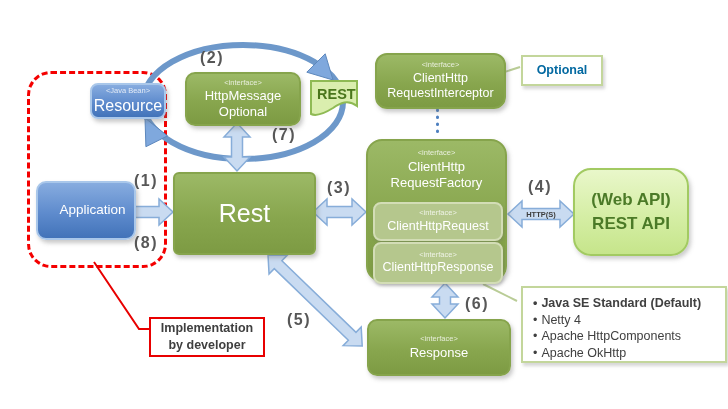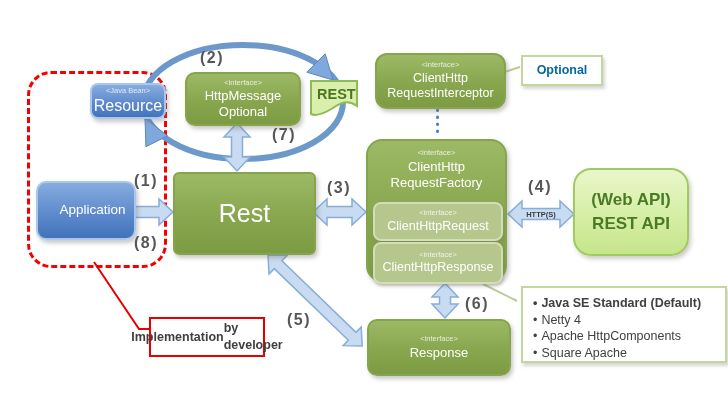--- a/index.html
+++ b/index.html
@@ -20,21 +20,21 @@
            border:2px solid #a2ca62;color:#4b7a27;font-weight:bold;
            box-shadow:2px 3px 4px rgba(110,110,110,.35);}
   .note{background:#fff;border:2px solid #c3d69b;color:#0369a1;
         box-shadow:2px 3px 3px rgba(140,140,140,.35);}
   .tag{font-size:7.5px;color:rgba(255,255,255,.78);line-height:1.4;white-space:nowrap;}
   .num{position:absolute;z-index:3;transform:translate(-50%,-50%);
        font-size:16px;font-weight:bold;color:#575757;letter-spacing:1.5px;white-space:nowrap;}
   .dashed{position:absolute;z-index:1;border:3px dashed #f40000;border-radius:24px;}
   .devnote{position:absolute;z-index:3;background:#fff;border:2px solid #e80000;
            color:#3f3f3f;font-weight:bold;font-size:12.5px;line-height:1.35;
-           display:flex;flex-direction:row;align-items:center;justify-content:center;}
+           display:flex;flex-direction:column;align-items:center;justify-content:center;}
   .impl{position:absolute;z-index:3;padding:7px 10px;font-size:12.5px;color:#404040;}
   .impl .li{display:flex;gap:4px;line-height:1.33;}
   .impl .li.first{font-weight:bold;}
   .jsonlbl{position:absolute;z-index:3;font-weight:bold;color:#4a761c;font-size:14.5px;}
   .httplbl{position:absolute;z-index:3;transform:translate(-50%,-50%);
            font-size:7.5px;font-weight:bold;color:#3c3c3c;}
 </style>
 </head>
 <body>
 
@@ -136,21 +136,21 @@
     <div class="li">
       <span>•</span>
       <span>Netty 4</span>
     </div>
     <div class="li">
       <span>•</span>
       <span>Apache HttpComponents</span>
     </div>
     <div class="li">
       <span>•</span>
-      <span>Square Apache</span>
+      <span>Apache OkHttp</span>
     </div>
   </div>
 
   <div class="devnote" style="left:149px;top:317px;width:112px;height:36px;">
     <span>Implementation</span>
     <span>by developer</span>
   </div>
 
   <div class="num" style="left:146px;top:181px;">(1)</div>
   <div class="num" style="left:212px;top:58px;">(2)</div>

